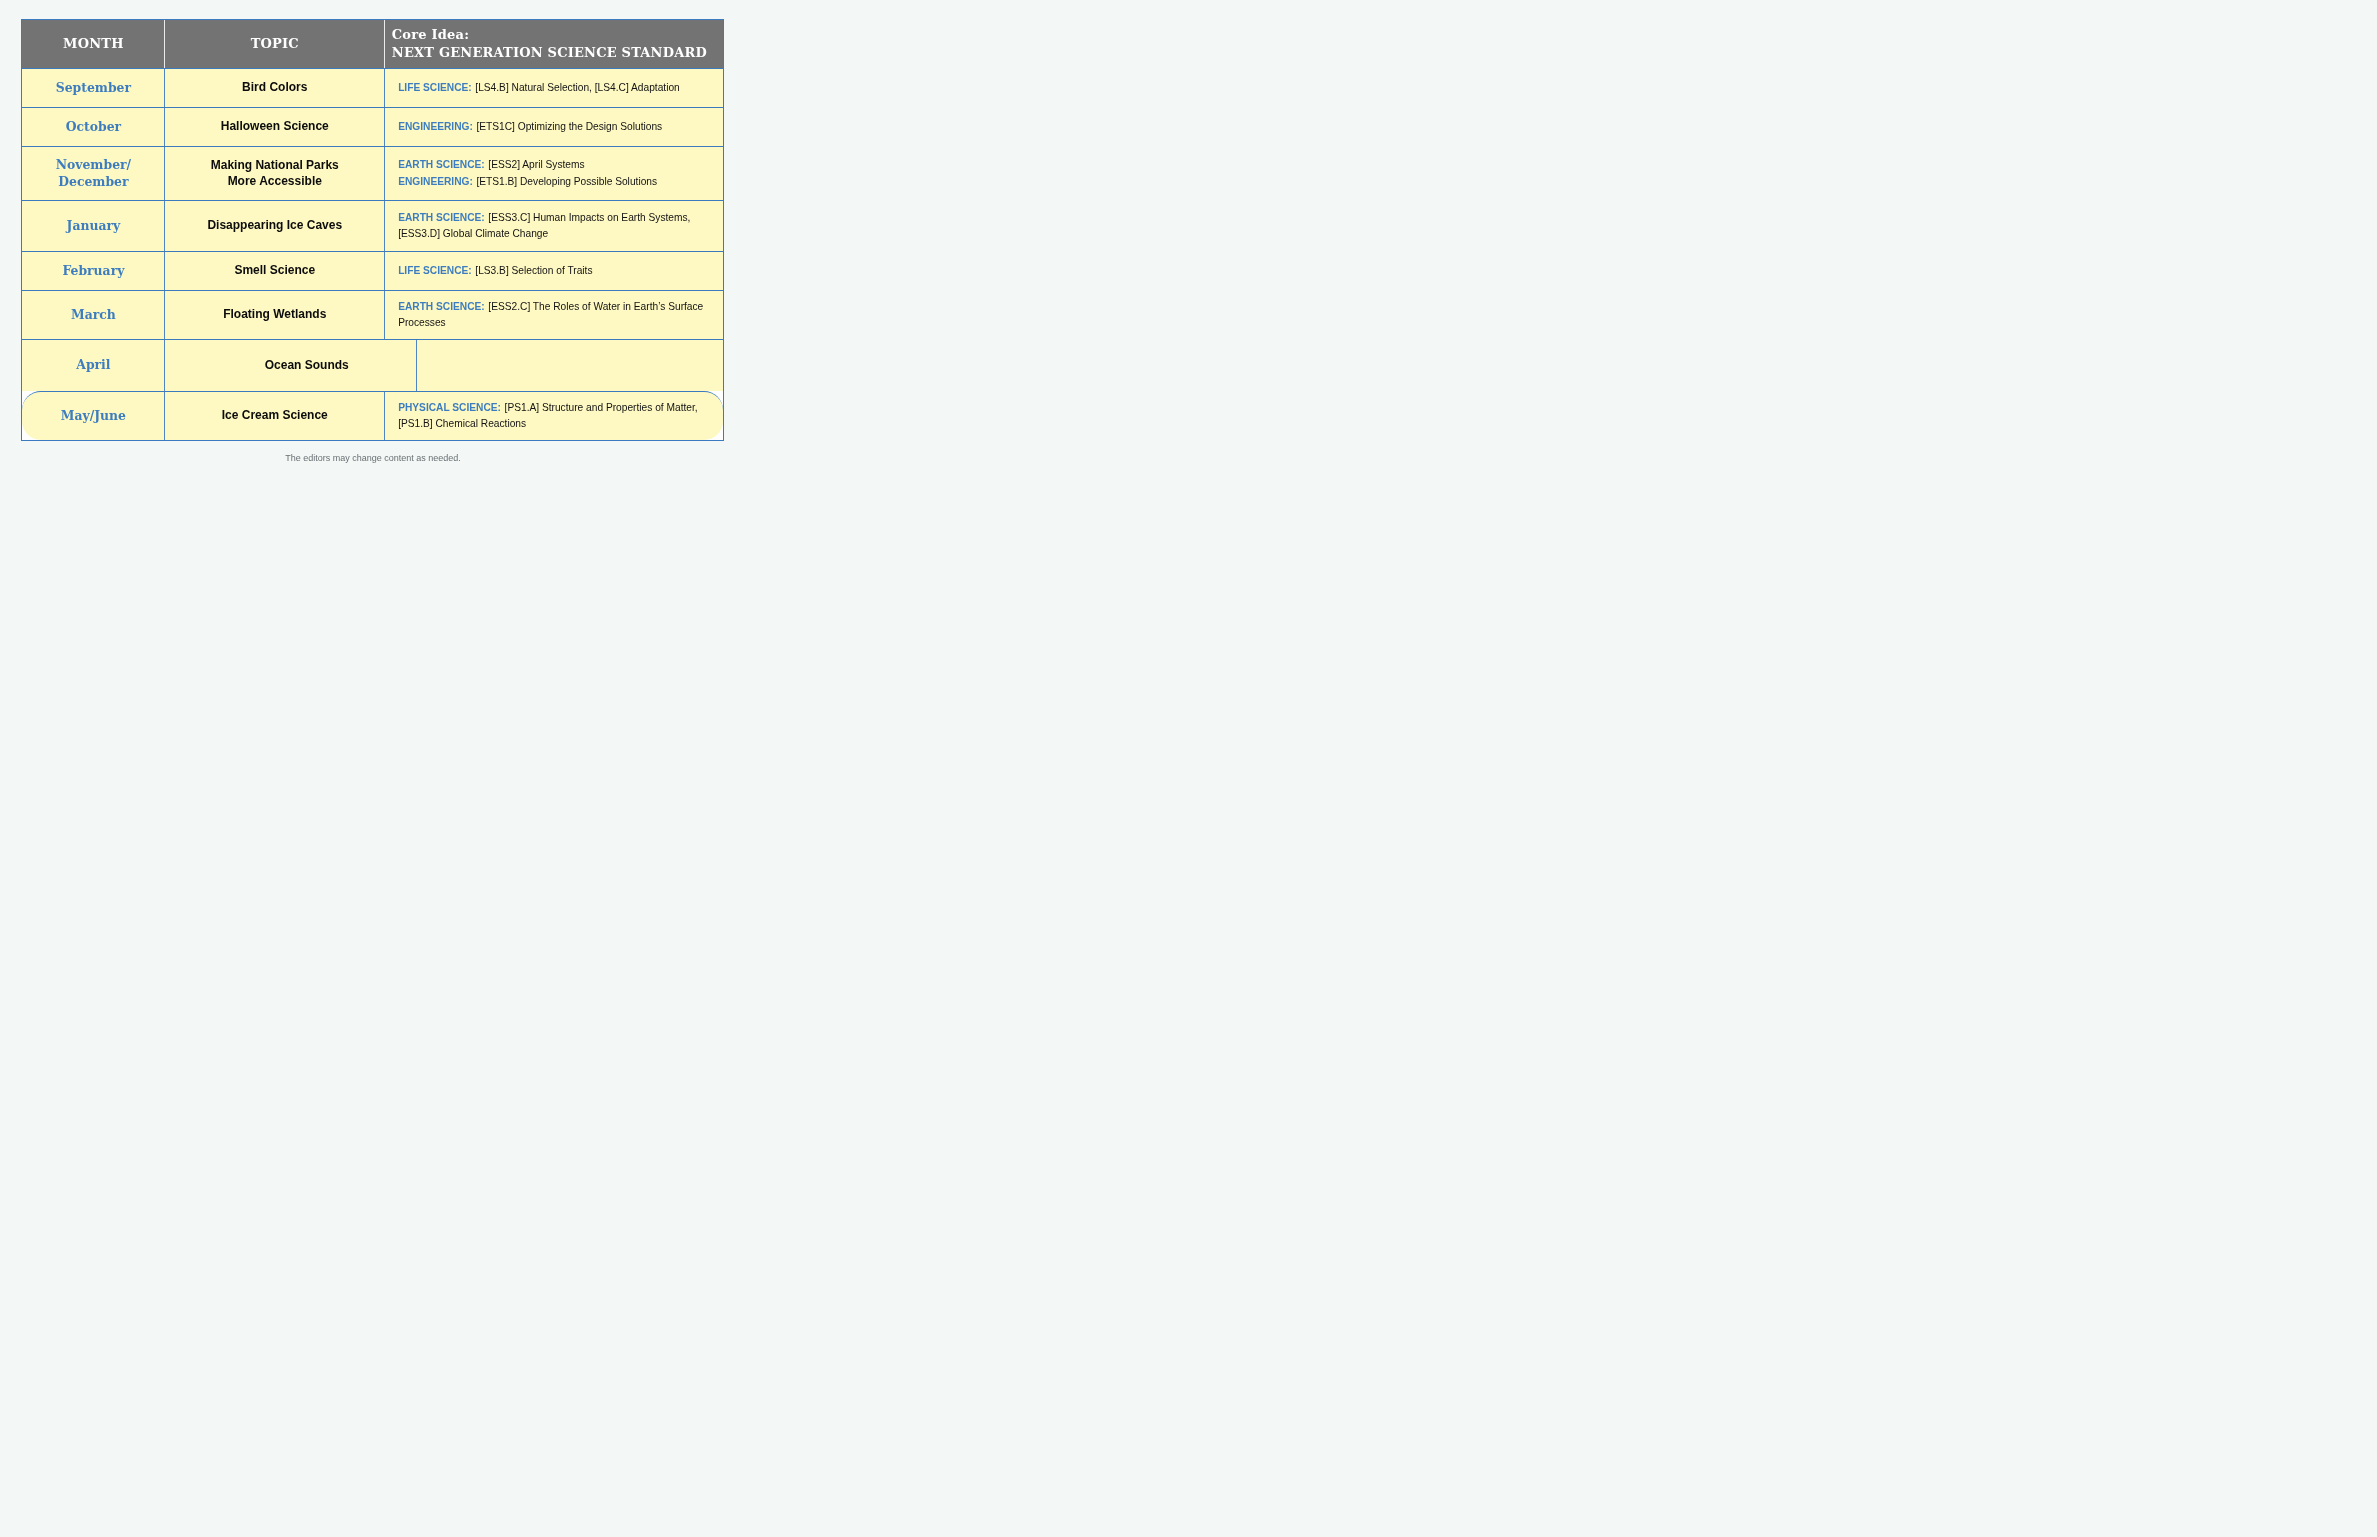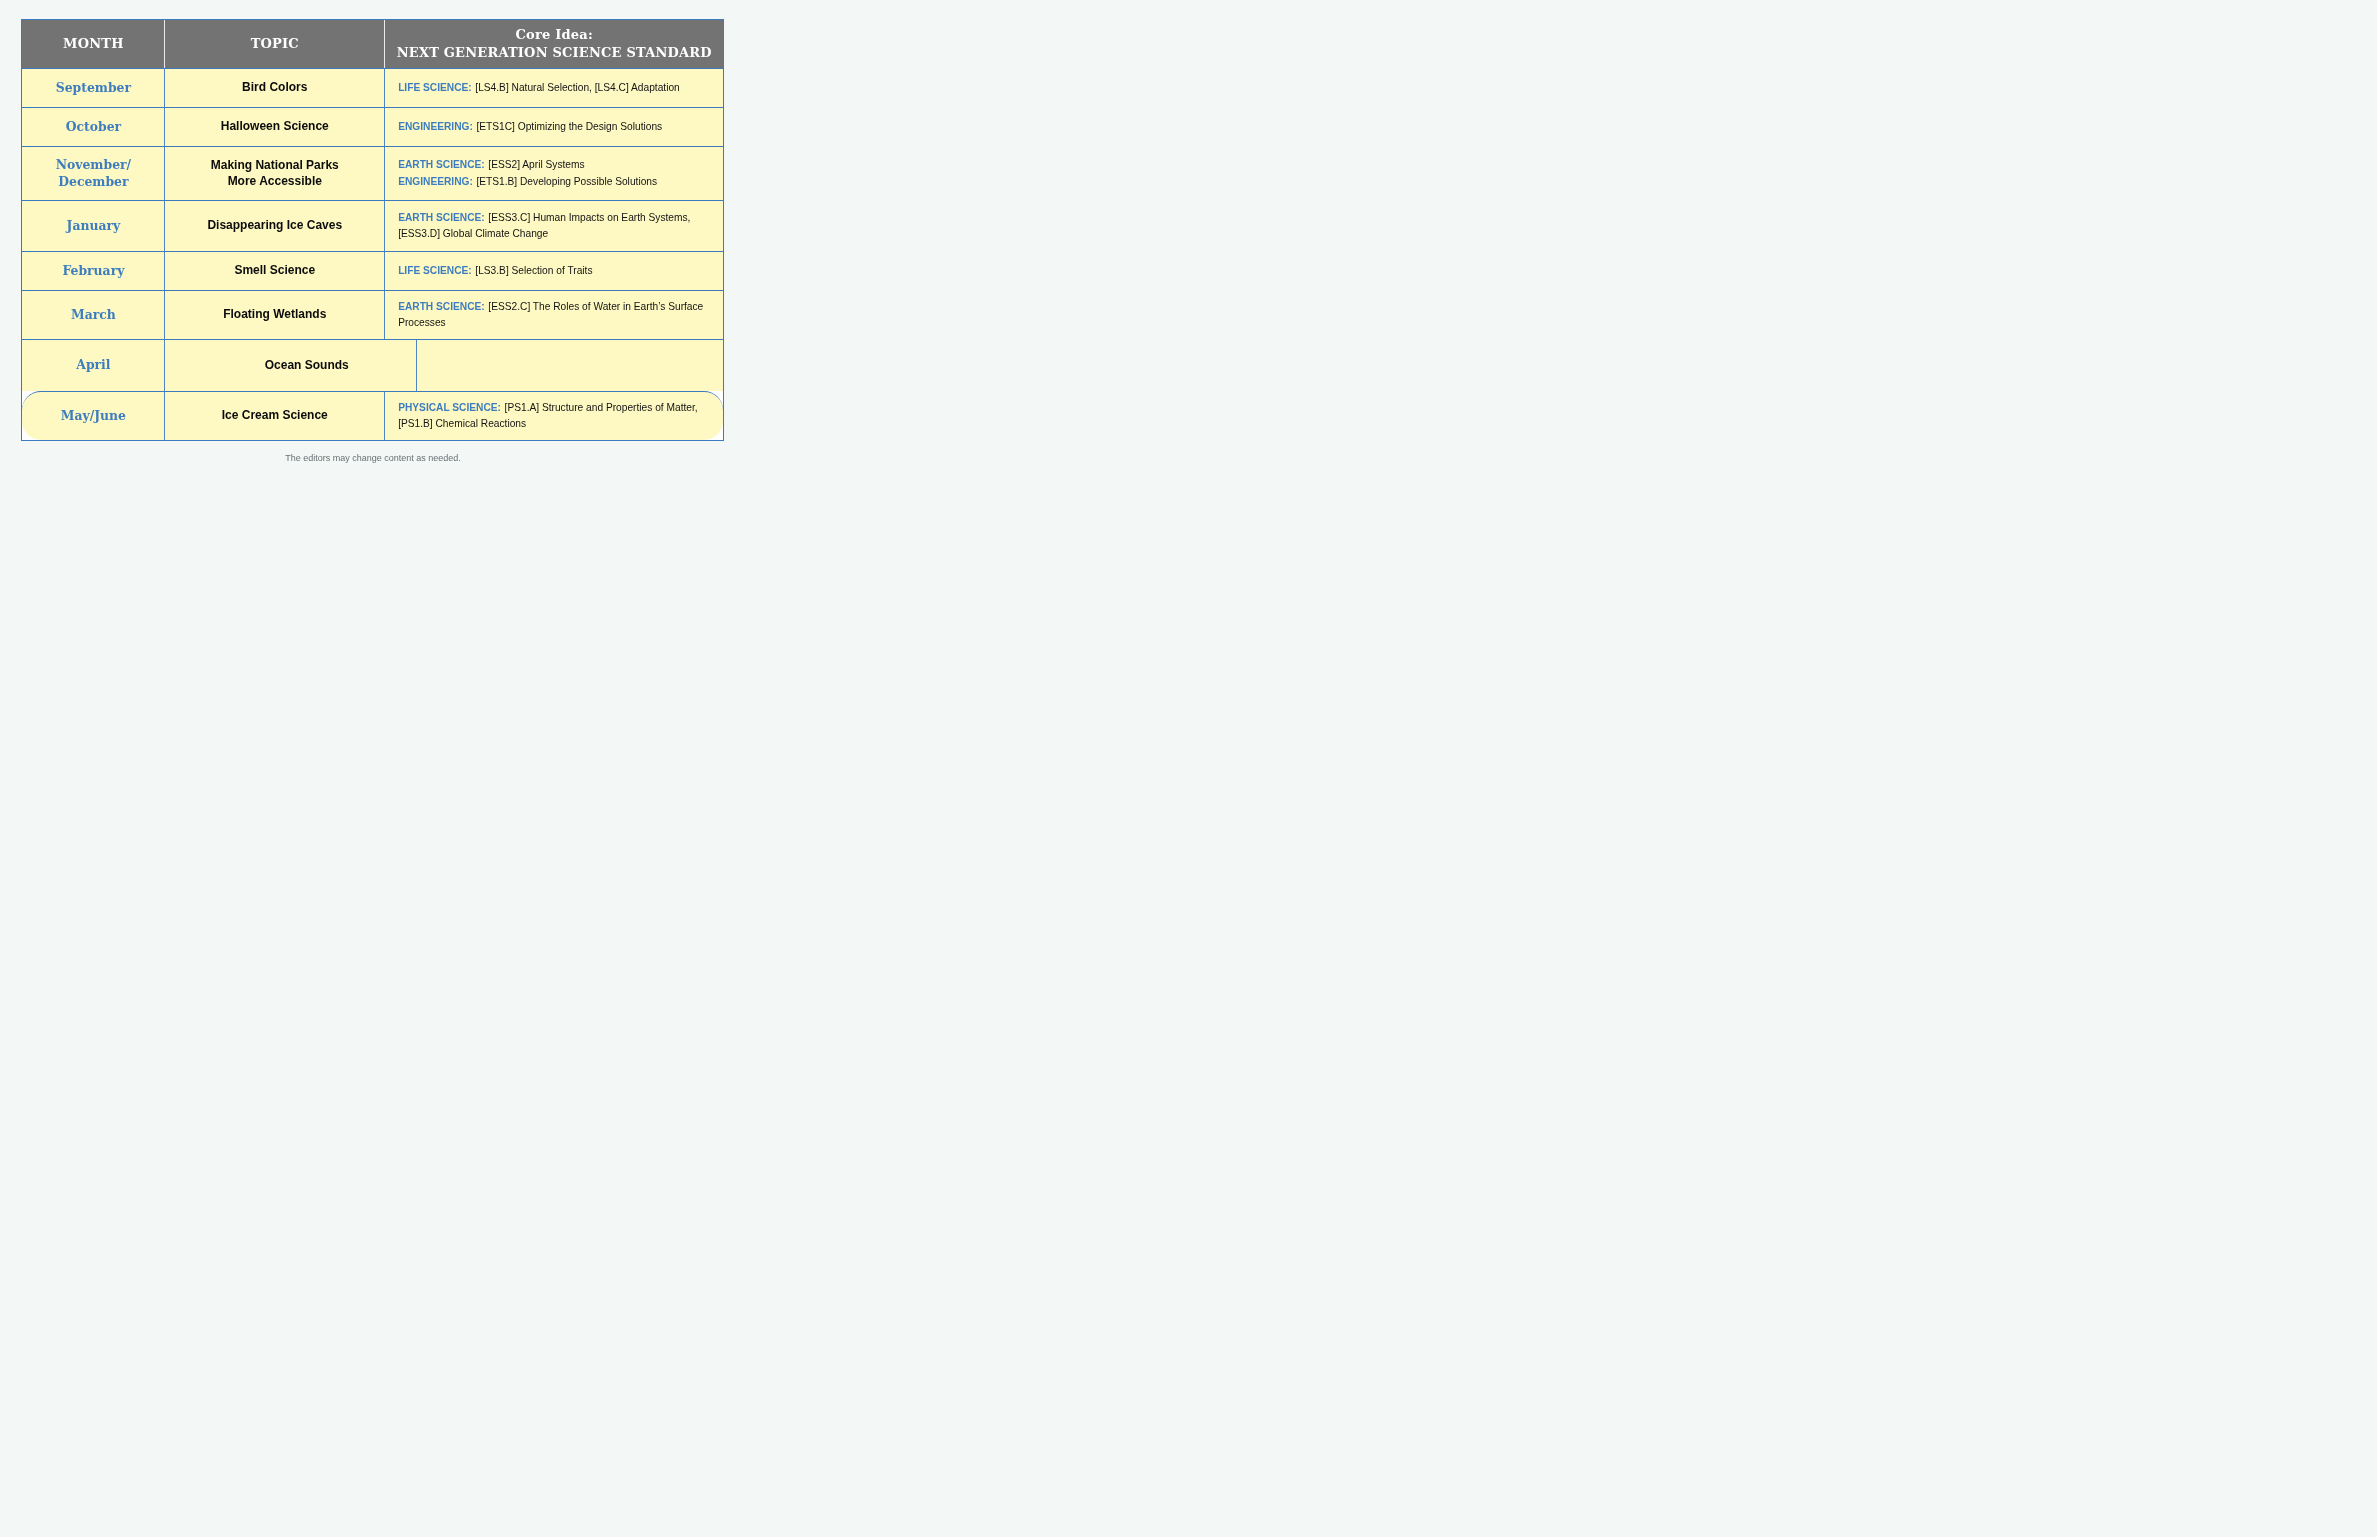--- a/index.html
+++ b/index.html
@@ -22,21 +22,21 @@
   .c3 { width:48.25%; align-items:flex-start; text-align:left; padding:6.7px 11.4px 6.7px 13px; }
 
   
   .header { background:#737373; color:#ffffff; min-height:48px; }
   .header .cell { border-right-color:rgba(255,255,255,0.85); }
   .hcell {
     font-family:"DejaVu Serif", serif;
     font-weight:bold; font-size:13px; line-height:1.35; letter-spacing:0.2px;
     justify-content:center; text-align:center;
   }
-  .header .c3 { align-items:center; padding:4.8px 6.7px; }
+  .header .c3 { align-items:flex-start; padding:4.8px 6.7px; }
 
   
   .trow { background:#fef9c3; min-height:39px; }
   .trow.alt { background:#fef9c3; }
   .r2 { min-height:54px; } .r3 { min-height:51px; }
   .r5 { min-height:49px; } .r6 { min-height:52px;gap:32px; } .r7 { min-height:49px;border-radius:19px; }
 
   .month {
     font-family:"DejaVu Serif", serif; font-weight:bold;
     font-size:12.4px; line-height:1.35; color:#3d7dbf; white-space:pre-line;

